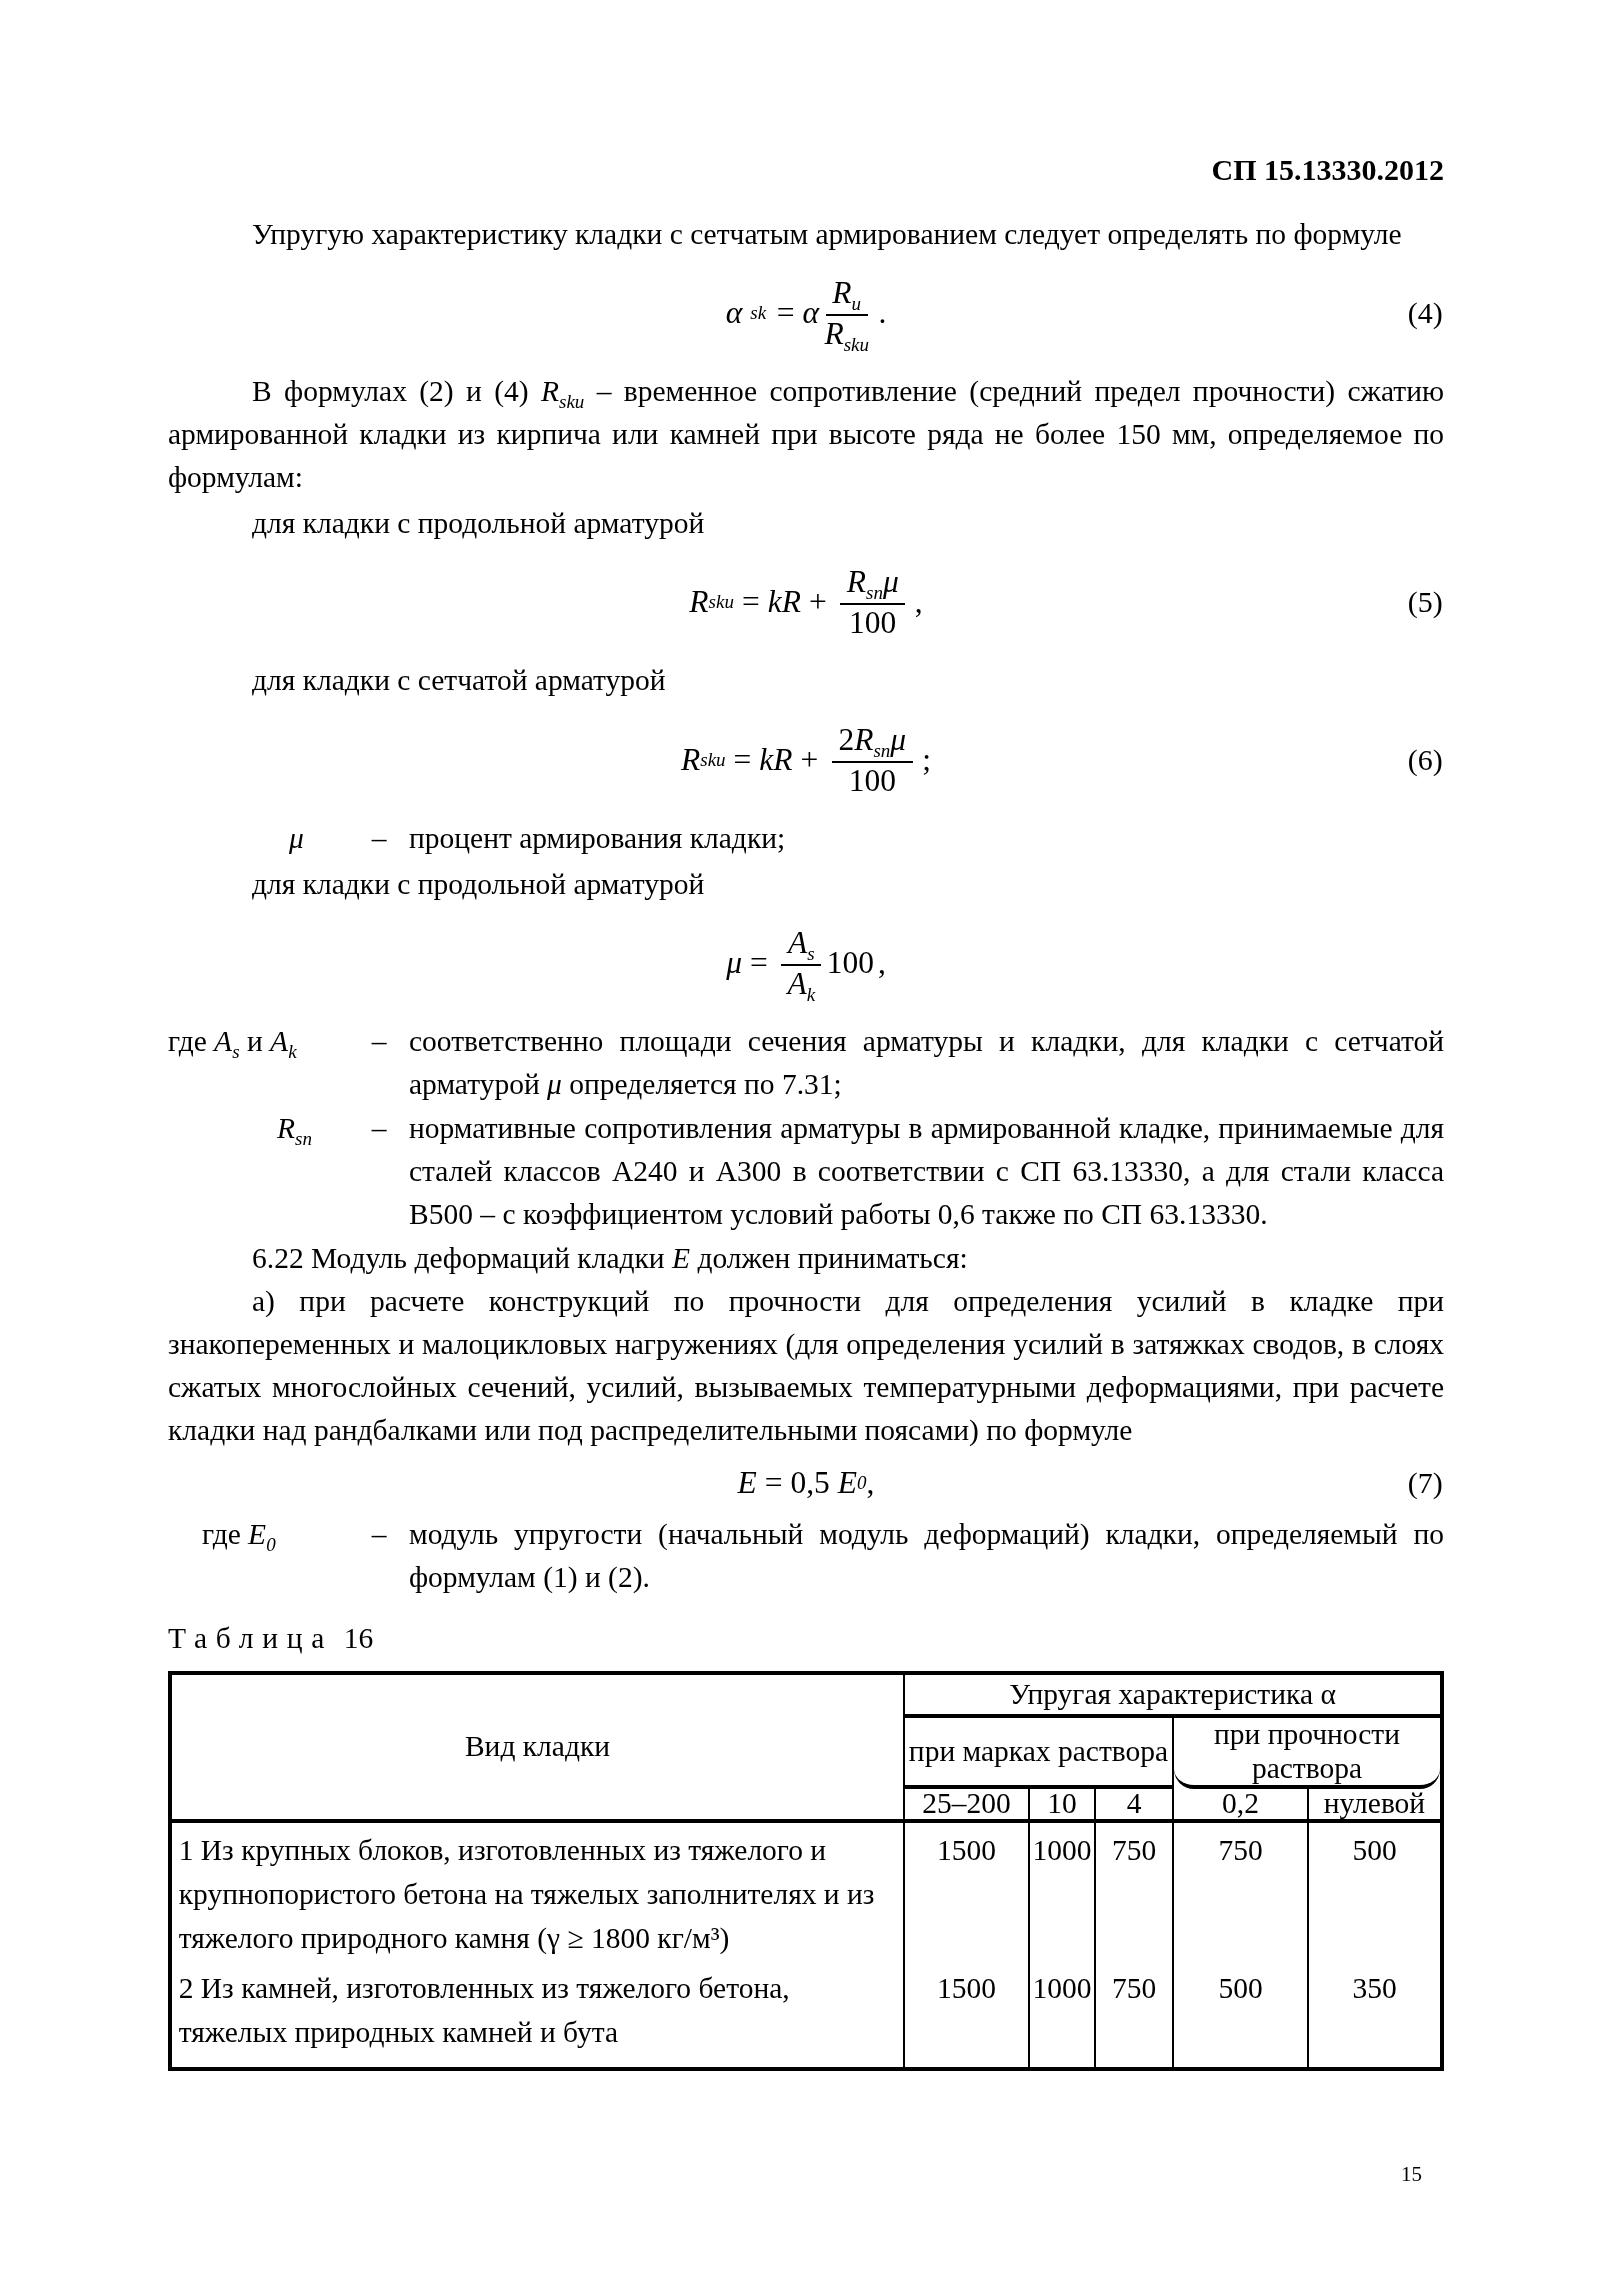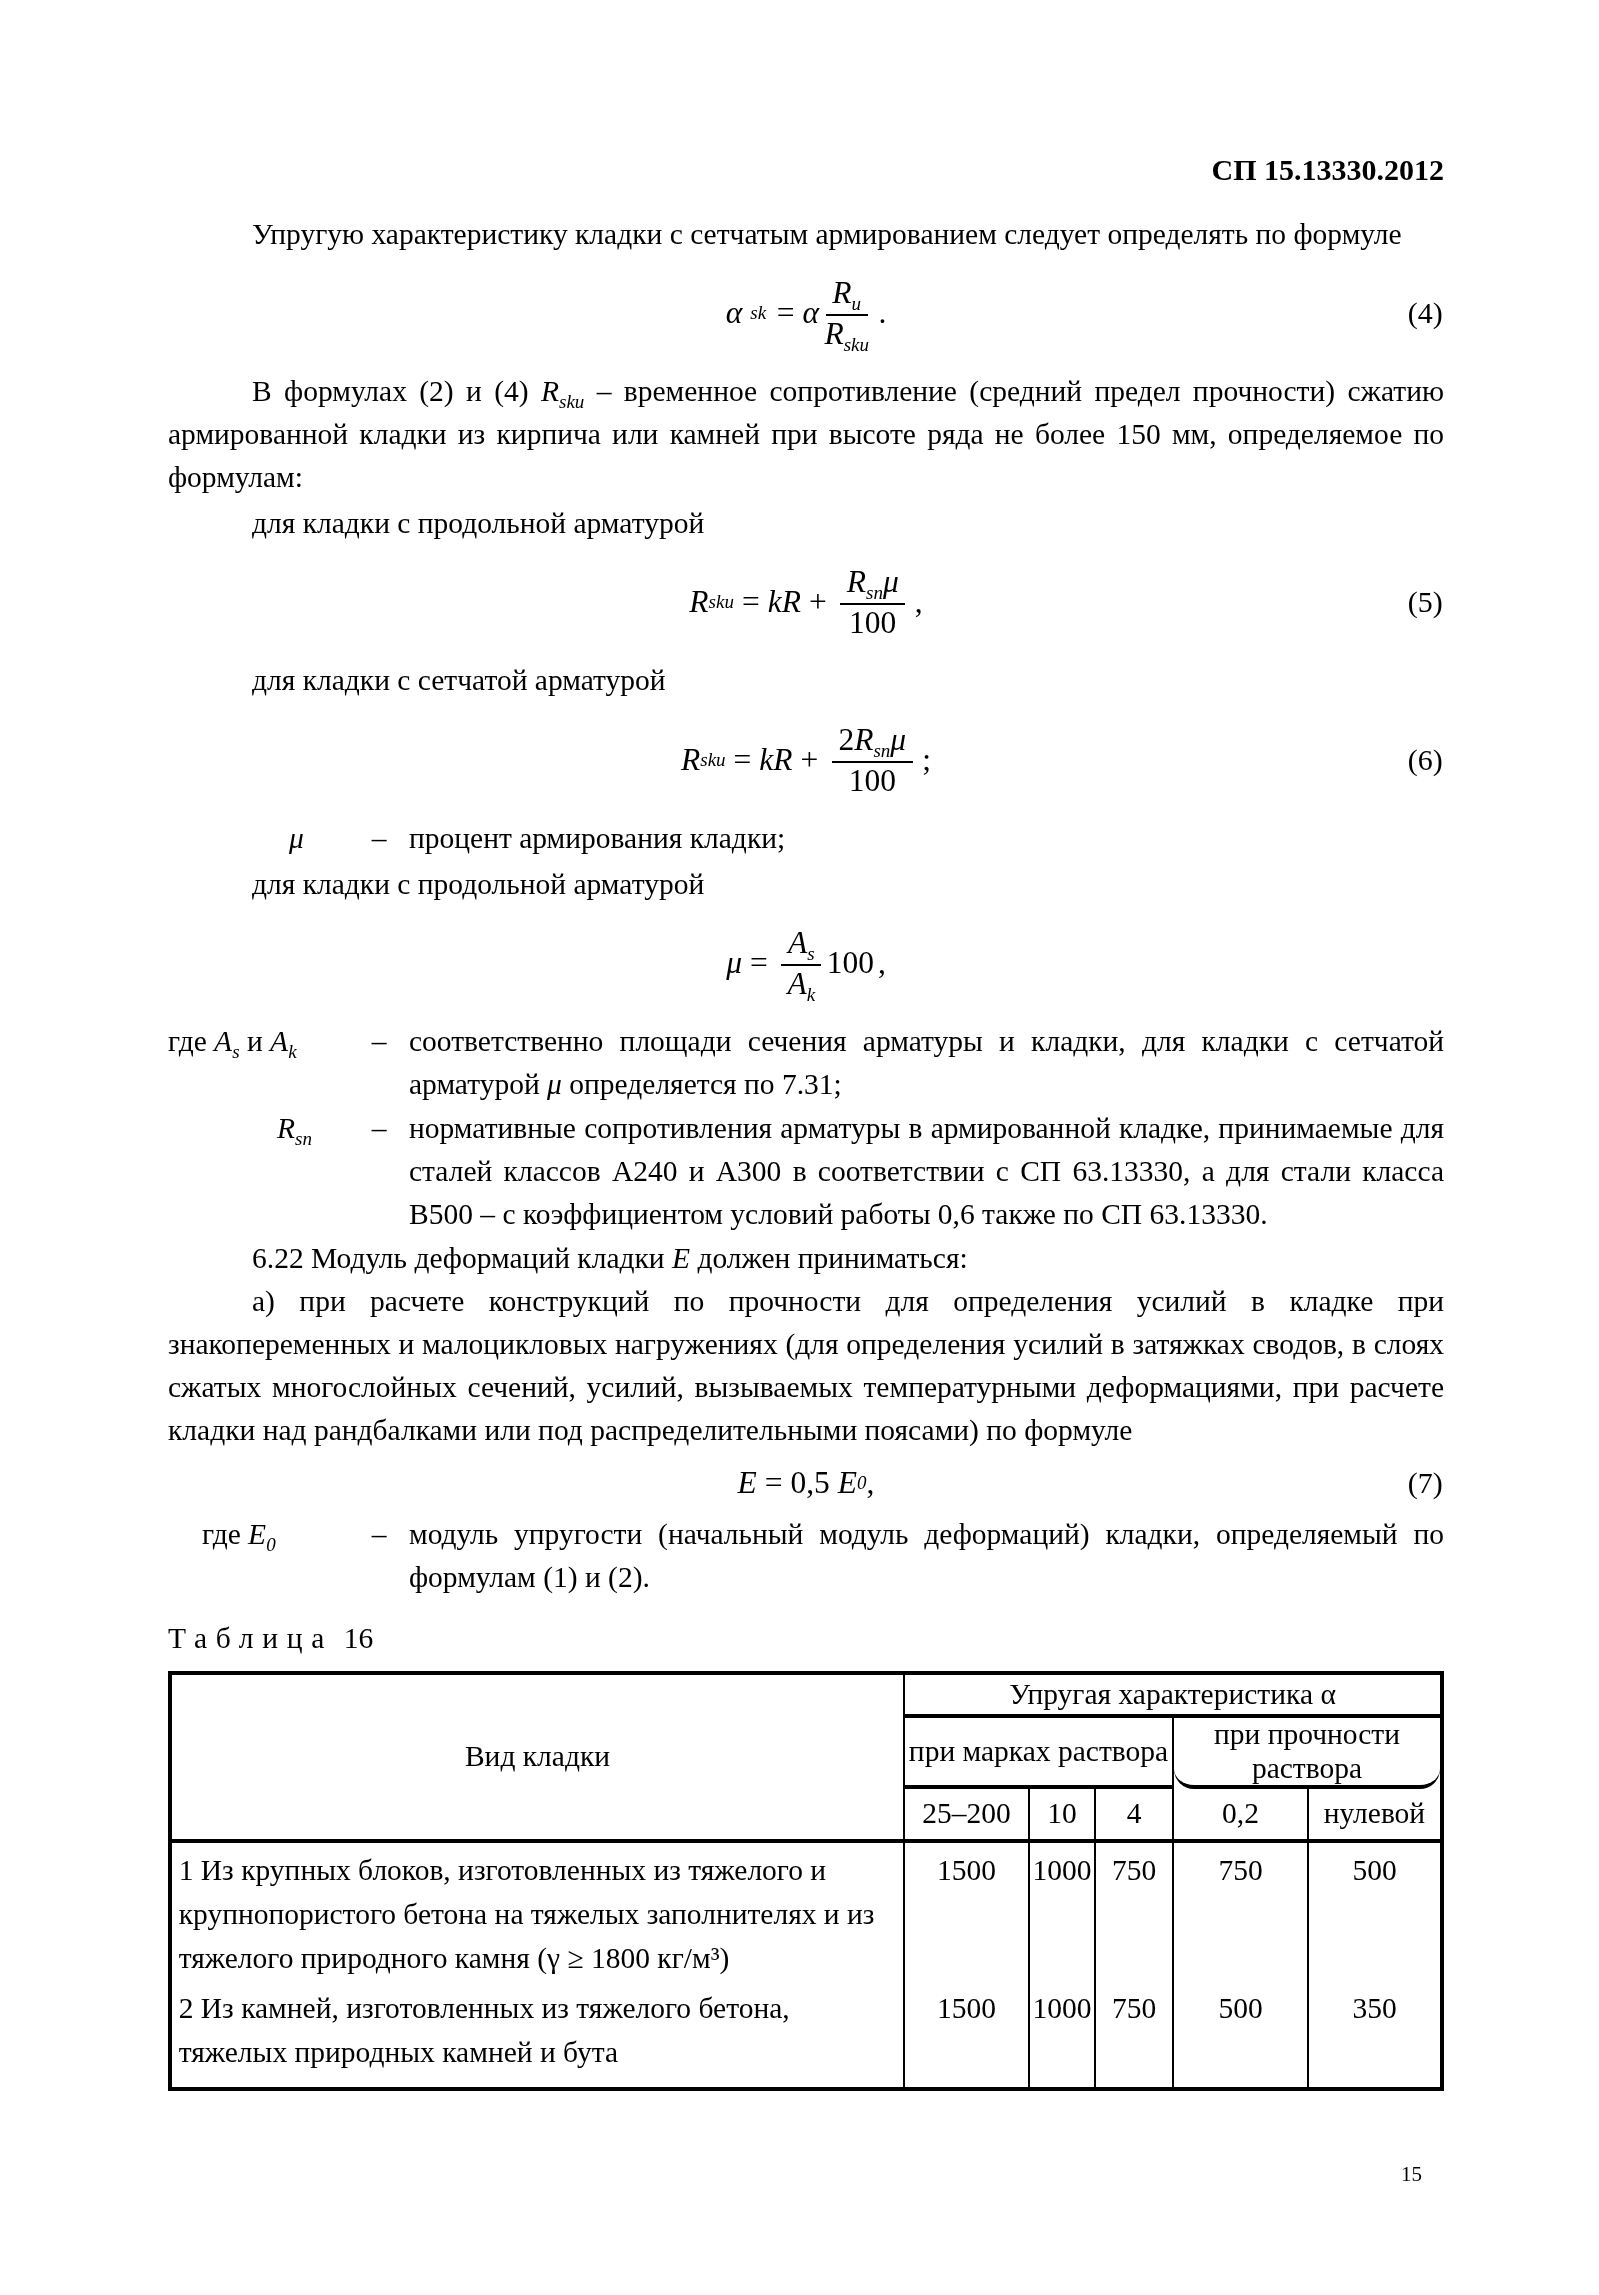--- a/index.html
+++ b/index.html
@@ -51,21 +51,21 @@
   .tbl-caption .word { letter-spacing:8.7px; }
   .tbl-caption .cnum { margin-left:10.7px;margin-top:44px; }
 
   .tbl { width:1276px; border:4.7px solid #000; box-sizing:border-box; }
   .tbl-head, .tbl-body { display:grid; grid-template-columns:733px 125px 66px 78px 135px 1fr; }
   .th { display:flex; align-items:center; justify-content:center; text-align:center; }
   .th-vid { grid-row:1/4; grid-column:1; border-right:2.7px solid #000; }
   .th-alpha { grid-row:1; grid-column:2/7; height:39px; border-bottom:4px solid #000; }
   .th-grades { grid-row:2; grid-column:2/5; height:67px; border-bottom:4px solid #000; border-right:2px solid #000; }
   .th-strength { grid-row:2; grid-column:5/7; height:67px; border-bottom:4px solid #000; line-height:34px; padding:0 20px;border-radius:20px; }
-  .th-sub { grid-row:3; height:50px; }
+  .th-sub { grid-row:3; height:30px; }
   .gc2 { grid-column:2; } .gc3 { grid-column:3; } .gc4 { grid-column:4; }
   .gc5 { grid-column:5; } .gc6 { grid-column:6; }
   .gr1 { grid-row:1; } .gr2 { grid-row:2; }
   .br3 { border-right:2px solid #000; }
   .tbl-body { border-top:4px solid #000; }
   .td-name { border-right:2.7px solid #000; padding:5.4px 9.4px 0 6.7px; line-height:44px; text-align:left; }
   .td-name.last { padding-bottom:13.4px; }
   .td-v { display:flex; justify-content:center; align-items:flex-start; line-height:44px; padding-top:5.4px; }
 
   .page-num { position:absolute; left:1401px; top:2162px; font-size:21px; }

